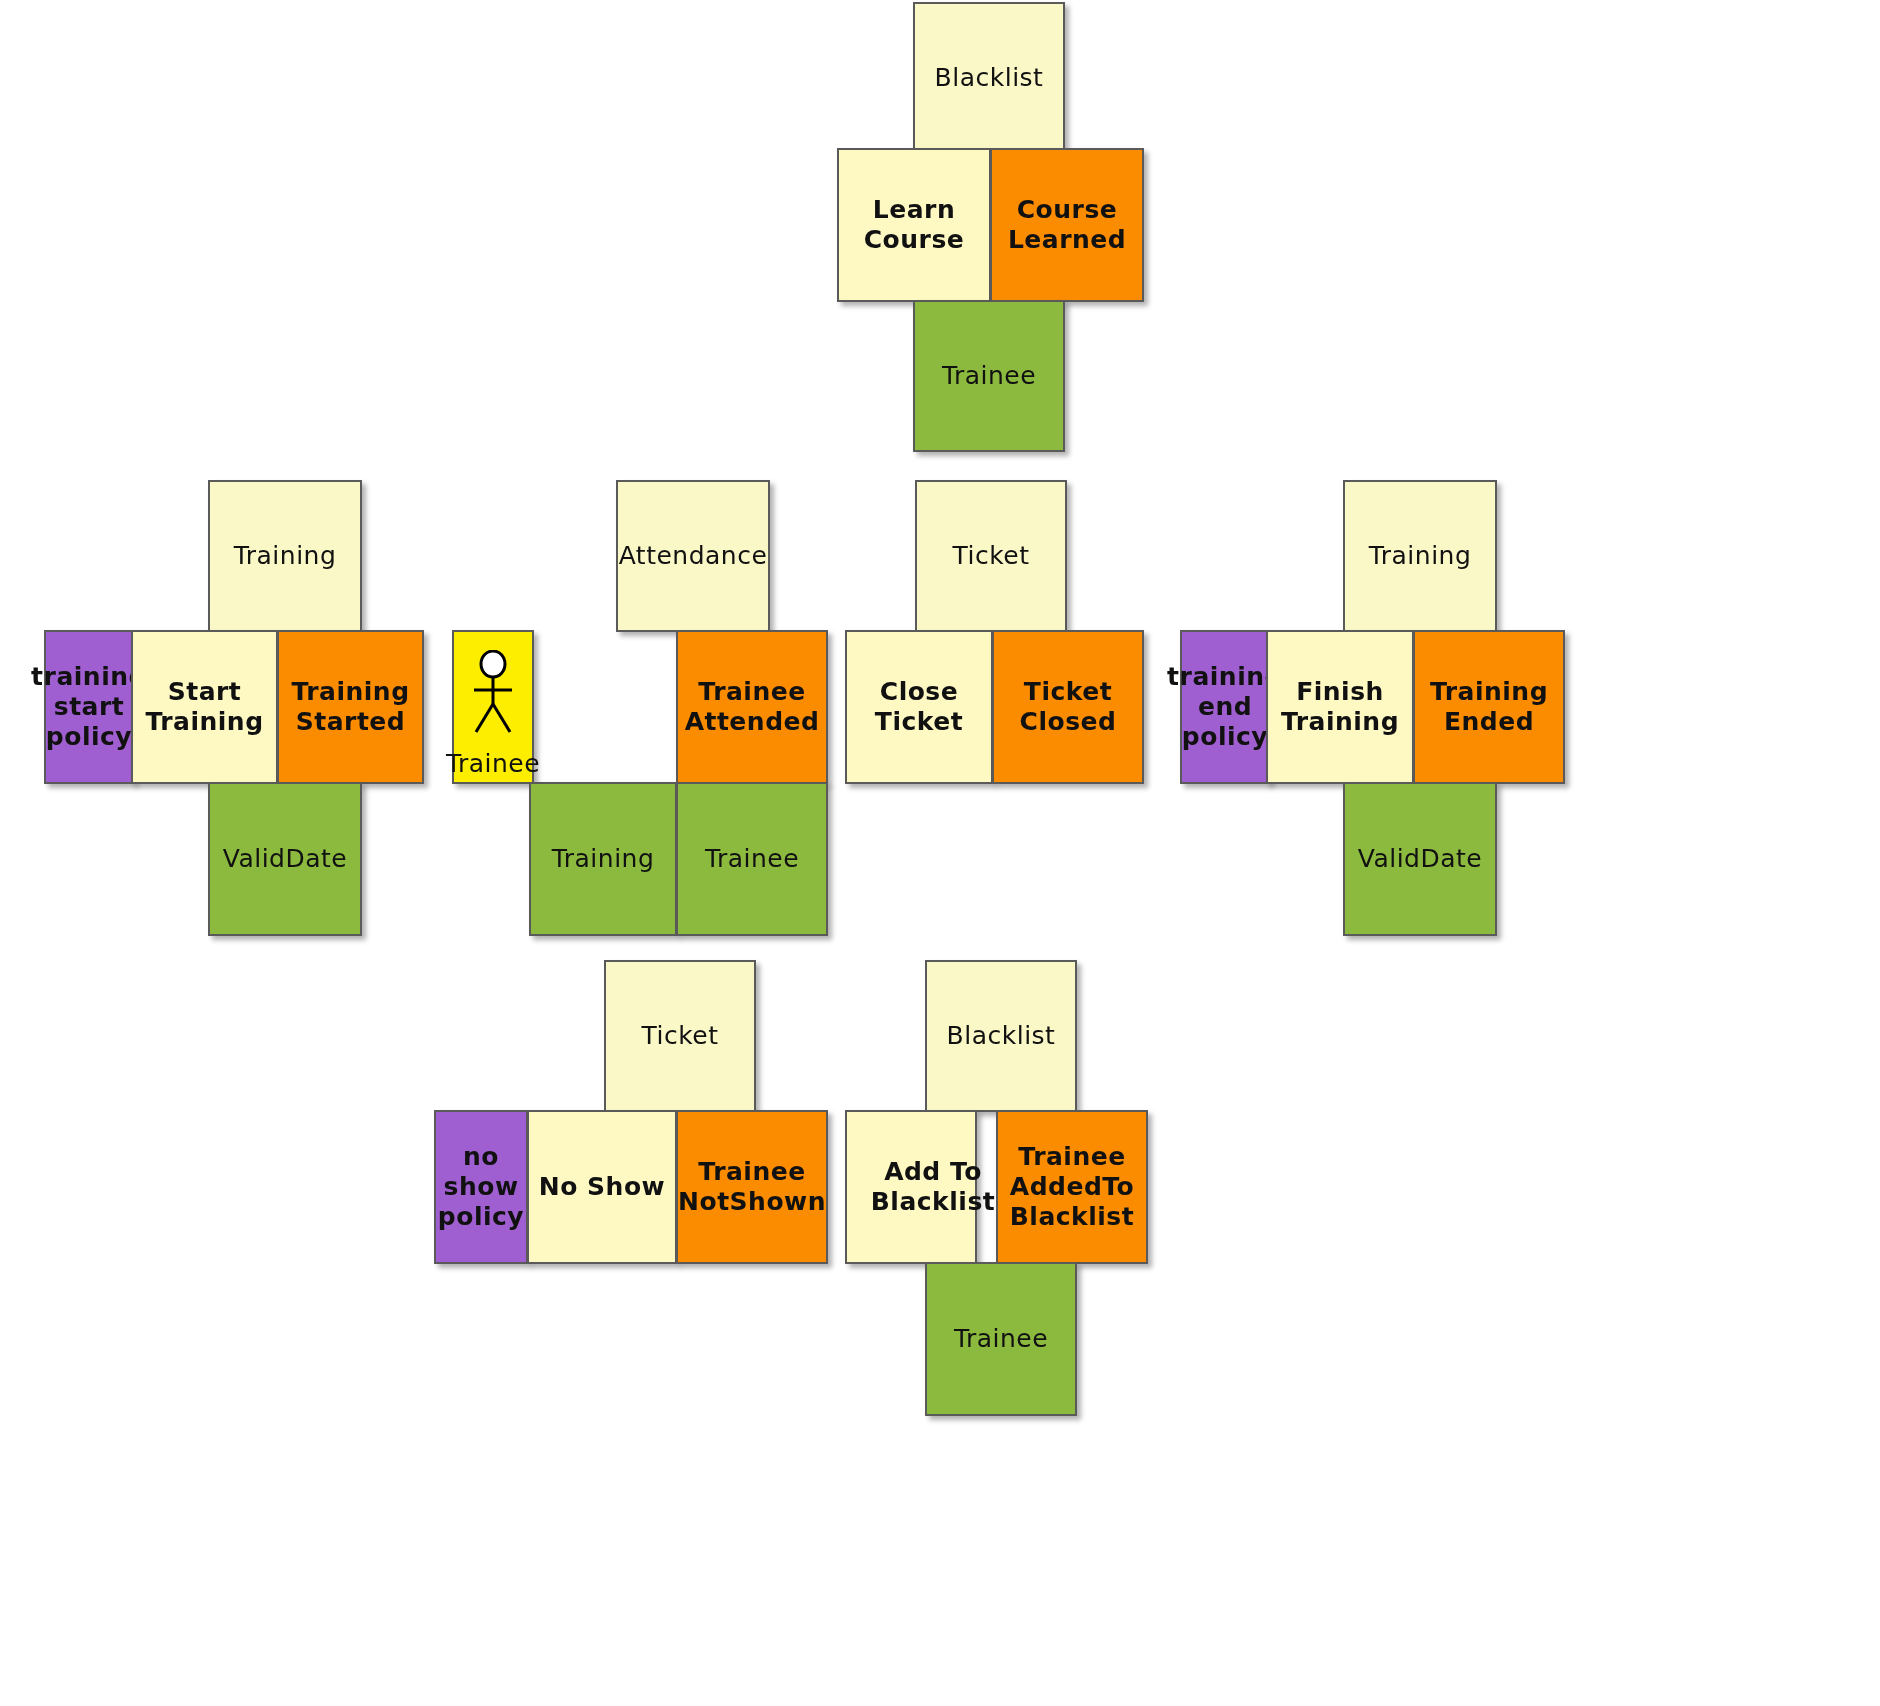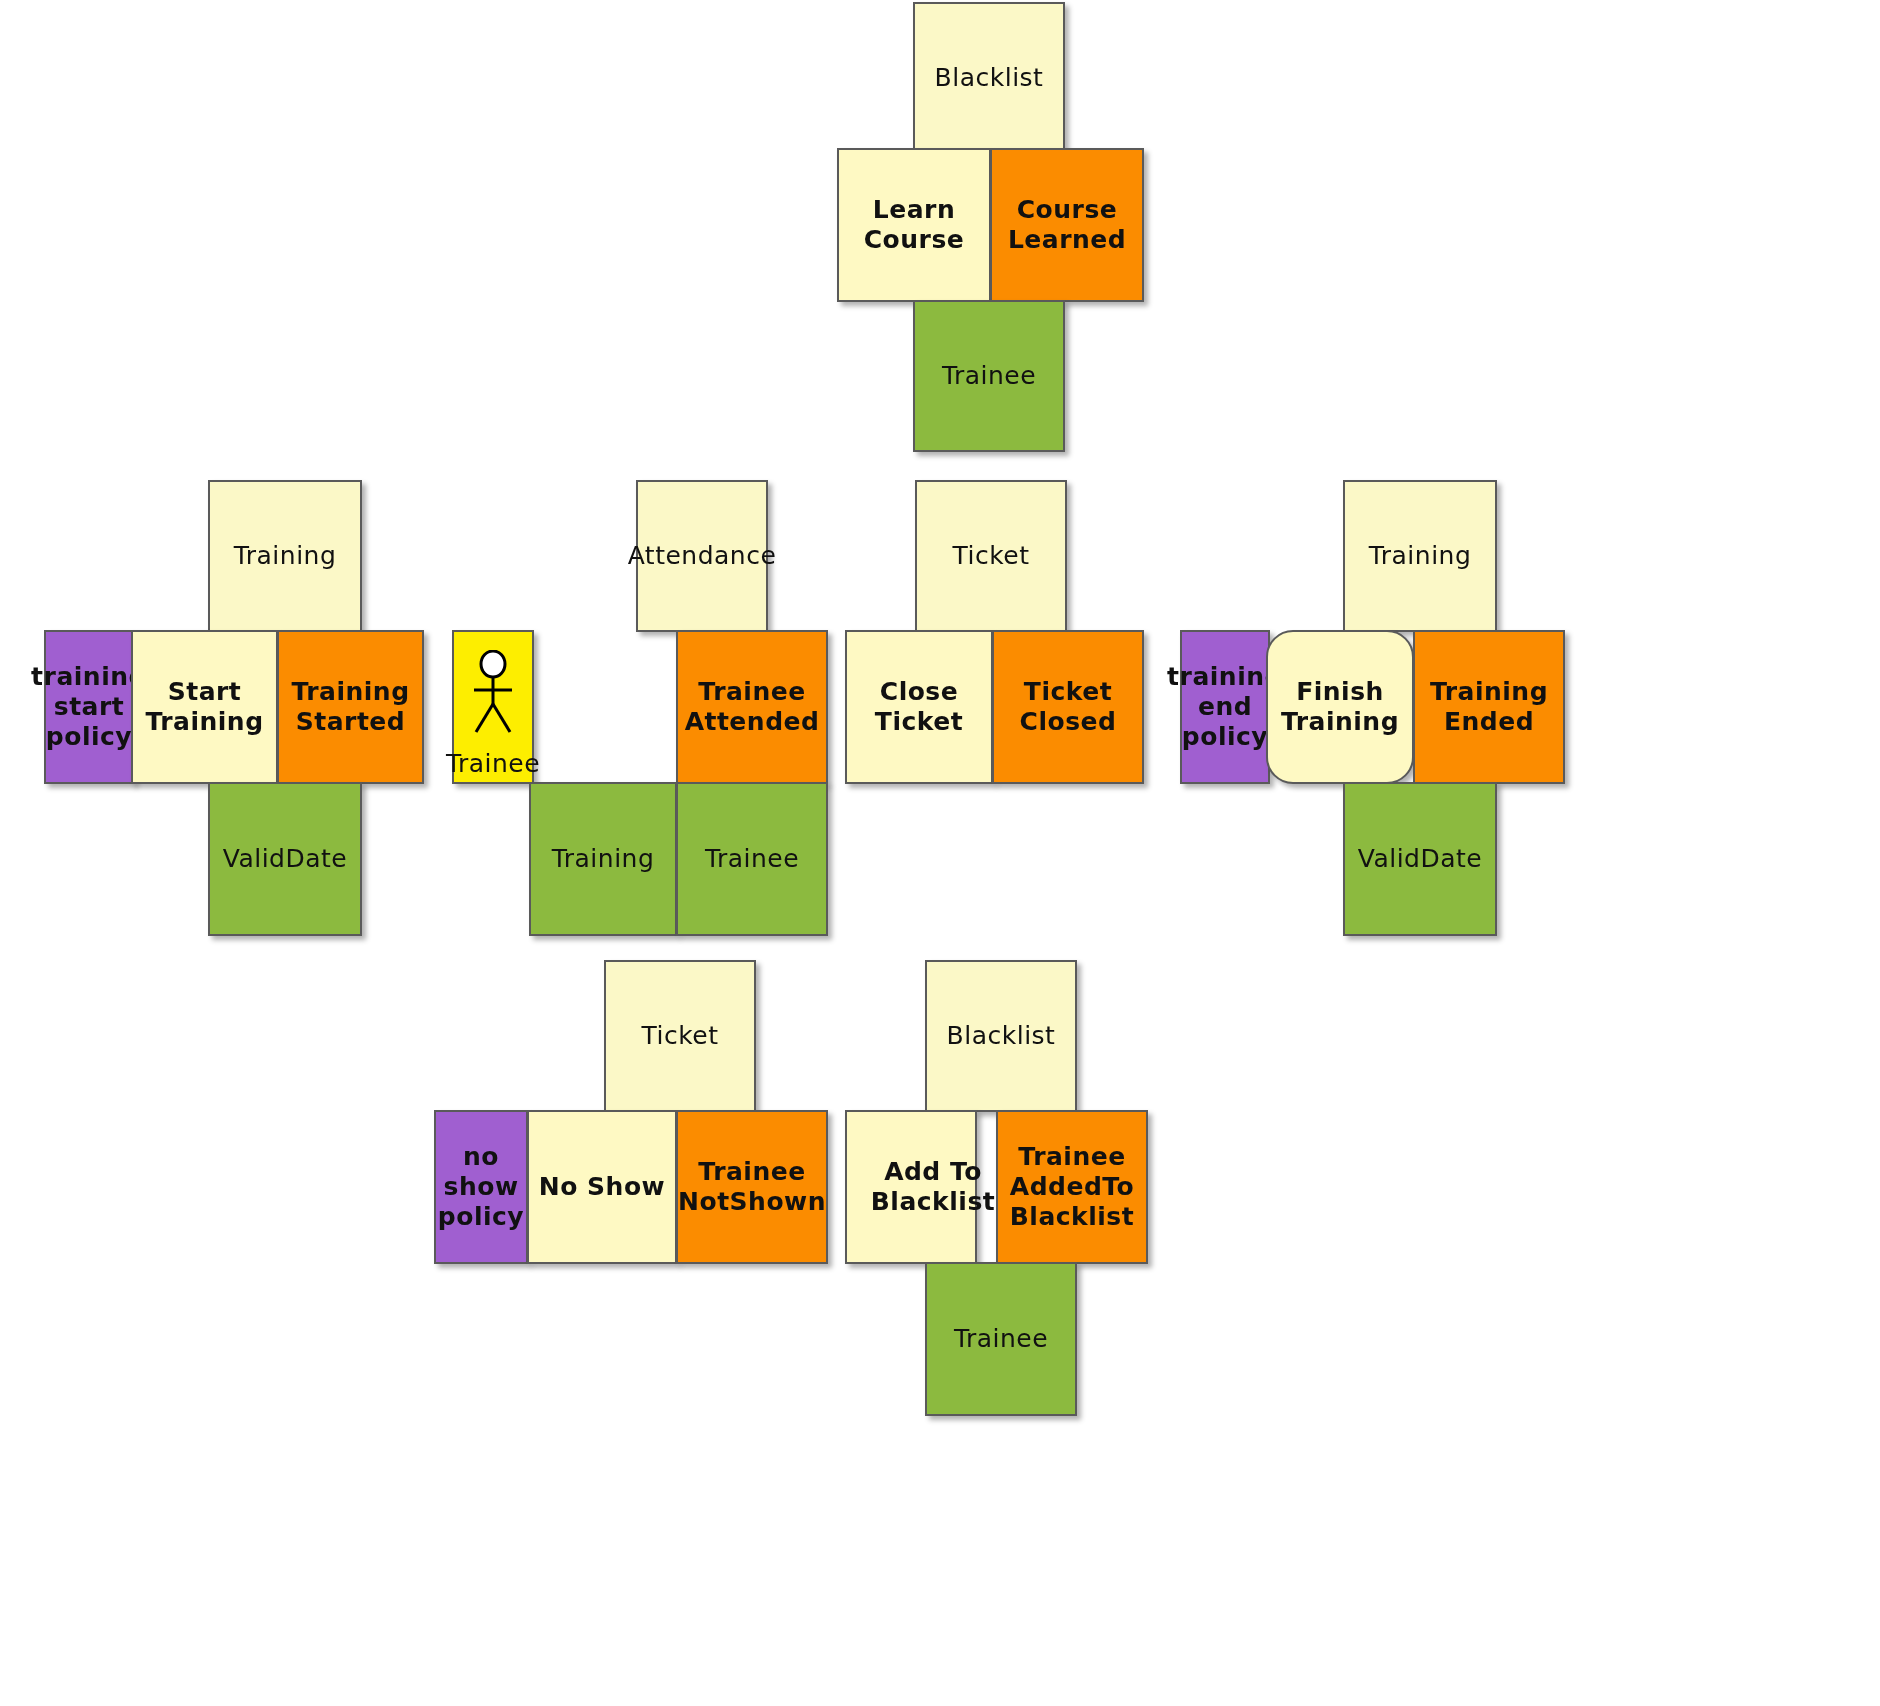--- a/index.html
+++ b/index.html
@@ -75,21 +75,21 @@
 policy</div>
 
   <div class="note cmd" style="left:131px;top:630px;width:147px;height:154px;">Start
 Training</div>
 
   <div class="note evt" style="left:277px;top:630px;width:147px;height:154px;">Training
 Started</div>
 
   <div class="note ent" style="left:208px;top:782px;width:154px;height:154px;">ValidDate</div>
 
-  <div class="note agg" style="left:636px;top:480px;width:132px;height:152px;">Attendance</div>
+  <div class="note agg" style="left:616px;top:480px;width:154px;height:152px;">Attendance</div>
 
   <div class="note actor" style="left:452px;top:630px;width:82px;height:154px;">
     <span class="figure">
       <svg class="stick" width="54" height="86" viewBox="0 0 54 86" aria-hidden="true">
         <ellipse cx="27" cy="14" rx="12" ry="13" fill="#ffffff" stroke="#000000" stroke-width="3"></ellipse>
         <line x1="27" y1="27" x2="27" y2="56" stroke="#000000" stroke-width="3"></line>
         <line x1="8" y1="40" x2="46" y2="40" stroke="#000000" stroke-width="3"></line>
         <line x1="27" y1="54" x2="10" y2="82" stroke="#000000" stroke-width="3"></line>
         <line x1="27" y1="54" x2="44" y2="82" stroke="#000000" stroke-width="3"></line>
       </svg>
@@ -112,21 +112,21 @@
 
   <div class="note evt" style="left:992px;top:630px;width:152px;height:154px;">Ticket
 Closed</div>
 
   <div class="note agg" style="left:1343px;top:480px;width:154px;height:152px;">Training</div>
 
   <div class="note pol" style="left:1180px;top:630px;width:90px;height:154px;font-size:25px;">training
 end
 policy</div>
 
-  <div class="note cmd" style="left:1266px;top:630px;width:148px;height:154px;border-radius:27px;">Finish
+  <div class="note cmd" style="left:1266px;top:630px;width:148px;height:154px;">Finish
 Training</div>
 
   <div class="note evt" style="left:1413px;top:630px;width:152px;height:154px;">Training
 Ended</div>
 
   <div class="note ent" style="left:1343px;top:782px;width:154px;height:154px;">ValidDate</div>
 
   <div class="note agg" style="left:604px;top:960px;width:152px;height:152px;">Ticket</div>
 
   <div class="note pol" style="left:434px;top:1110px;width:94px;height:154px;font-size:25px;">no show

